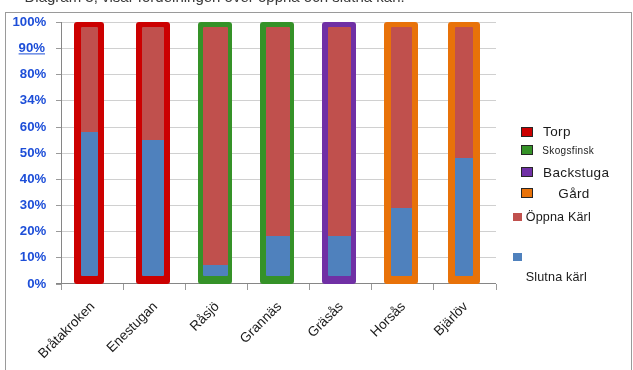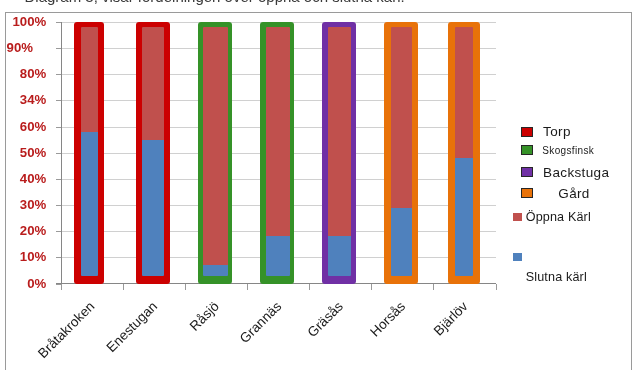--- a/index.html
+++ b/index.html
@@ -16,21 +16,21 @@
                font-family:"Liberation Sans",sans-serif;font-size:15px;color:#3a3a3a;
                white-space:nowrap;line-height:15px;}
   .gridline{position:absolute;left:0;width:100%;height:1px;background:#d0d0d0;}
   #axis-y{position:absolute;left:60.5px;top:22px;width:1px;height:262px;background:#868686;}
   #axis-x{position:absolute;left:56px;top:283px;width:440px;height:1px;background:#868686;}
 
   .ytickmark{position:absolute;width:4.5px;height:1px;background:#9a9a9a;}
   .xtickmark{position:absolute;width:1px;height:6px;background:#9a9a9a;}
 
   .ylabel{position:absolute;right:0;font-family:"Liberation Sans",sans-serif;
-          font-size:13.2px;font-weight:bold;color:#b91c1c;text-align:right;
+          font-size:13.2px;font-weight:bold;color:#1d4ed8;text-align:right;
           line-height:13.2px;transform:translateY(-50%);}
 
   .bar{position:absolute;box-sizing:border-box;border-radius:3px;overflow:hidden;}
   .bar-inner{position:absolute;left:0;right:0;top:0;bottom:0;border-radius:1px;overflow:hidden;}
   .seg-open{position:absolute;left:0;right:0;top:0;background:#C0504D;}
   .seg-closed{position:absolute;left:0;right:0;bottom:0;background:#4F81BD;}
 
   .xlabel{position:absolute;font-family:"Liberation Sans",sans-serif;font-size:13.6px;
           color:#1a1a1a;white-space:nowrap;transform-origin:100% 0%;
           transform:rotate(-45deg);text-align:right;line-height:12px;}
@@ -75,21 +75,21 @@
   <div id="ylabels">
       <div class="ylabel" style="top: 283.5px; right: 586.8px;">0%</div>
       <div class="ylabel" style="top: 257.35px; right: 586.8px;">10%</div>
       <div class="ylabel" style="top: 231.2px; right: 586.8px;">20%</div>
       <div class="ylabel" style="top: 205.05px; right: 586.8px;">30%</div>
       <div class="ylabel" style="top: 178.9px; right: 586.8px;">40%</div>
       <div class="ylabel" style="top: 152.75px; right: 586.8px; padding-left: 27px;">50%</div>
       <div class="ylabel" style="top: 126.6px; right: 586.8px;">60%</div>
       <div class="ylabel" style="top: 100.45px; right: 586.8px;">34%</div>
       <div class="ylabel" style="top: 74.3px; right: 586.8px;">80%</div>
-      <div class="ylabel" style="top: 48.15px; right: 600px;">90%</div>
+      <div class="ylabel" style="top: 48.15px; right: 588px; text-decoration: underline;">90%</div>
       <div class="ylabel" style="top: 22px; right: 586.8px;">100%</div>
     </div>
   <div id="bars">
       <div class="bar" style="left: 74px; top: 22px; width: 29.5px; height: 261.5px; background: rgb(204, 0, 0);">
         <div class="bar-inner" style="inset: 5px 5.7px 7.2px 6.7px;">
           <div class="seg-open" style="height: 105.205px; background: rgb(192, 80, 77);"></div>
           <div class="seg-closed" style="height: 144.095px; background: rgb(79, 129, 189);"></div>
         </div>
       </div>
       <div class="bar" style="left: 136.1px; top: 22px; width: 33.7px; height: 261.5px; background: rgb(204, 0, 0);">

